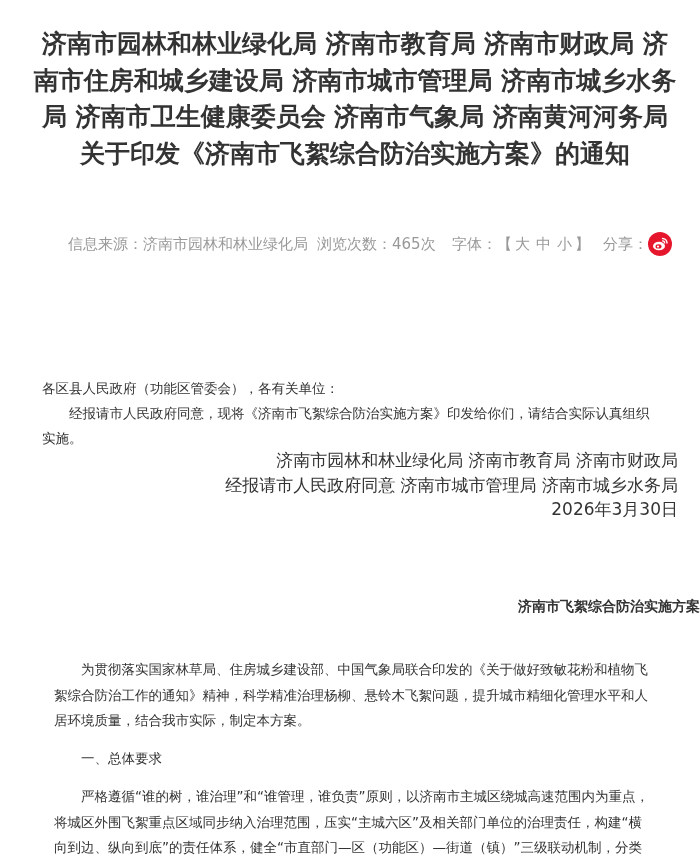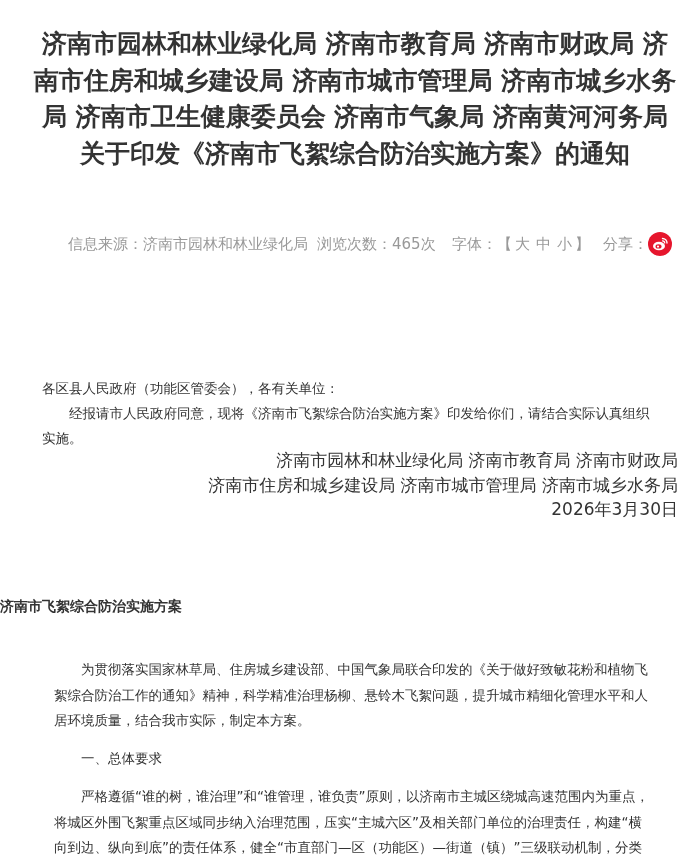--- a/index.html
+++ b/index.html
@@ -88,21 +88,21 @@
       font-size: 17px;
       line-height: 24.5px;
       color: #333333;
     }
     .sign p { margin: 0; white-space: nowrap; }
     .doc-title {
       position: absolute;
       left: 0;
       top: 594px;
       width: 700px;
-      text-align: left;
+      text-align: right;
       font-size: 14px;
       font-weight: bold;
       line-height: 24px;
       color: #333333;
     }
     .body2 {
       position: absolute;
       left: 42px;
       top: 645px;
       width: 625px;
@@ -136,21 +136,21 @@
     </svg>
   </div>
 
   <div class="body">
     <p>各区县人民政府（功能区管委会），各有关单位：</p>
     <p class="indent">经报请市人民政府同意，现将《济南市飞絮综合防治实施方案》印发给你们，请结合实际认真组织实施。</p>
   </div>
 
   <div class="sign">
     <p>济南市园林和林业绿化局 济南市教育局 济南市财政局</p>
-    <p>济南市住房和城乡建设局 济南市城市管理局 济南市城乡水务局</p>
+    <p>经报请市人民政府同意 济南市城市管理局 济南市城乡水务局</p>
     <p>2026年3月30日</p>
   </div>
 
   <div class="doc-title">济南市飞絮综合防治实施方案</div>
 
   <div class="body2">
     <p class="indent">为贯彻落实国家林草局、住房城乡建设部、中国气象局联合印发的《关于做好致敏花粉和植物飞絮综合防治工作的通知》精神，科学精准治理杨柳、悬铃木飞絮问题，提升城市精细化管理水平和人居环境质量，结合我市实际，制定本方案。</p>
     <p class="indent">一、总体要求</p>
     <p class="indent">严格遵循“谁的树，谁治理”和“谁管理，谁负责”原则，以济南市主城区绕城高速范围内为重点，将城区外围飞絮重点区域同步纳入治理范围，压实“主城六区”及相关部门单位的治理责任，构建“横向到边、纵向到底”的责任体系，健全“市直部门—区（功能区）—街道（镇）”三级联动机制，分类施策、分区治理，加大杨柳、悬铃木飞絮治理力度，实现飞絮总量显著减少，影响周期有效缩短，重点区域感知度明显缓解，切实增强市民群众的获得感、幸福感与满意度。</p>
   </div>

